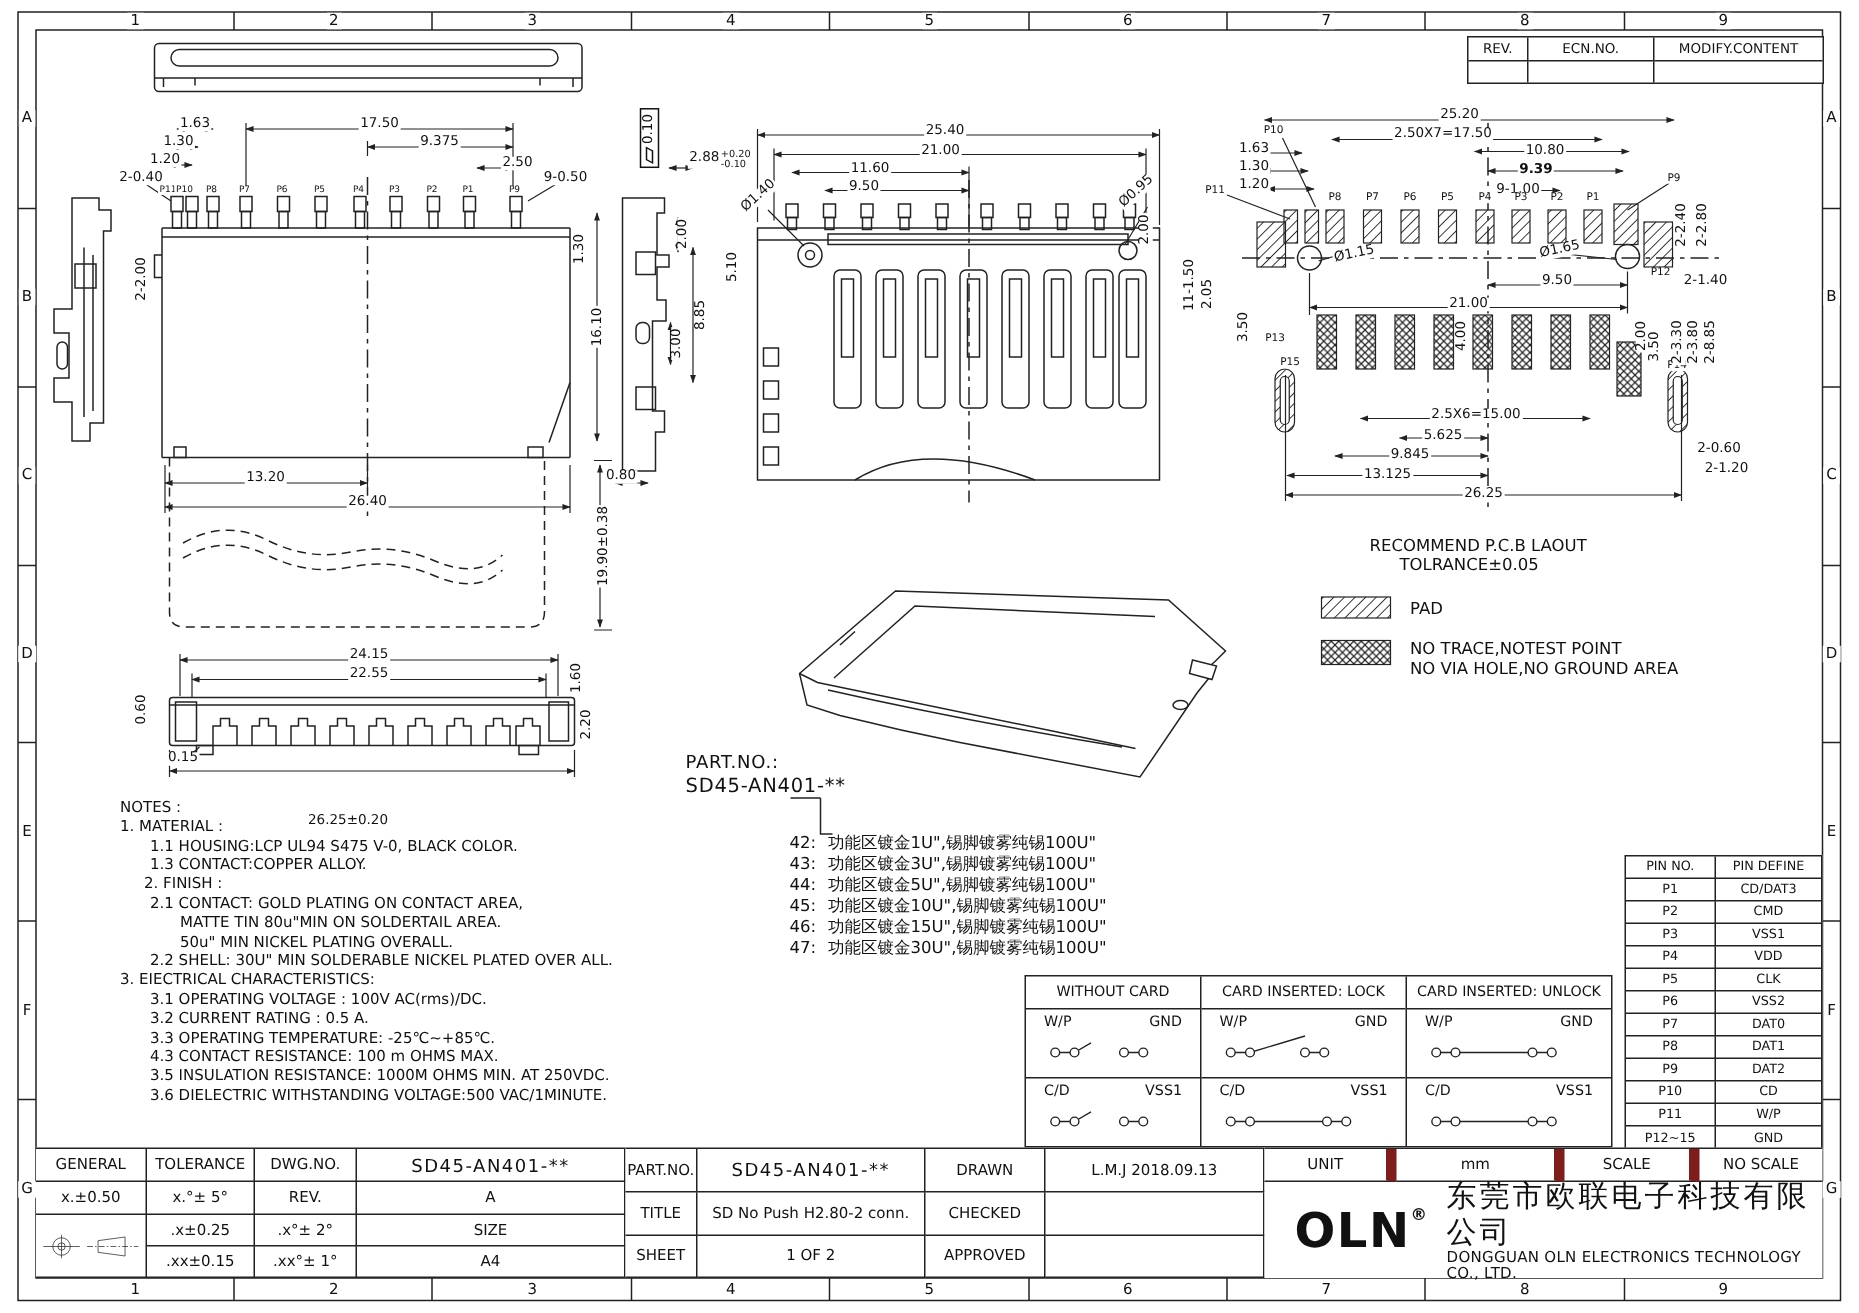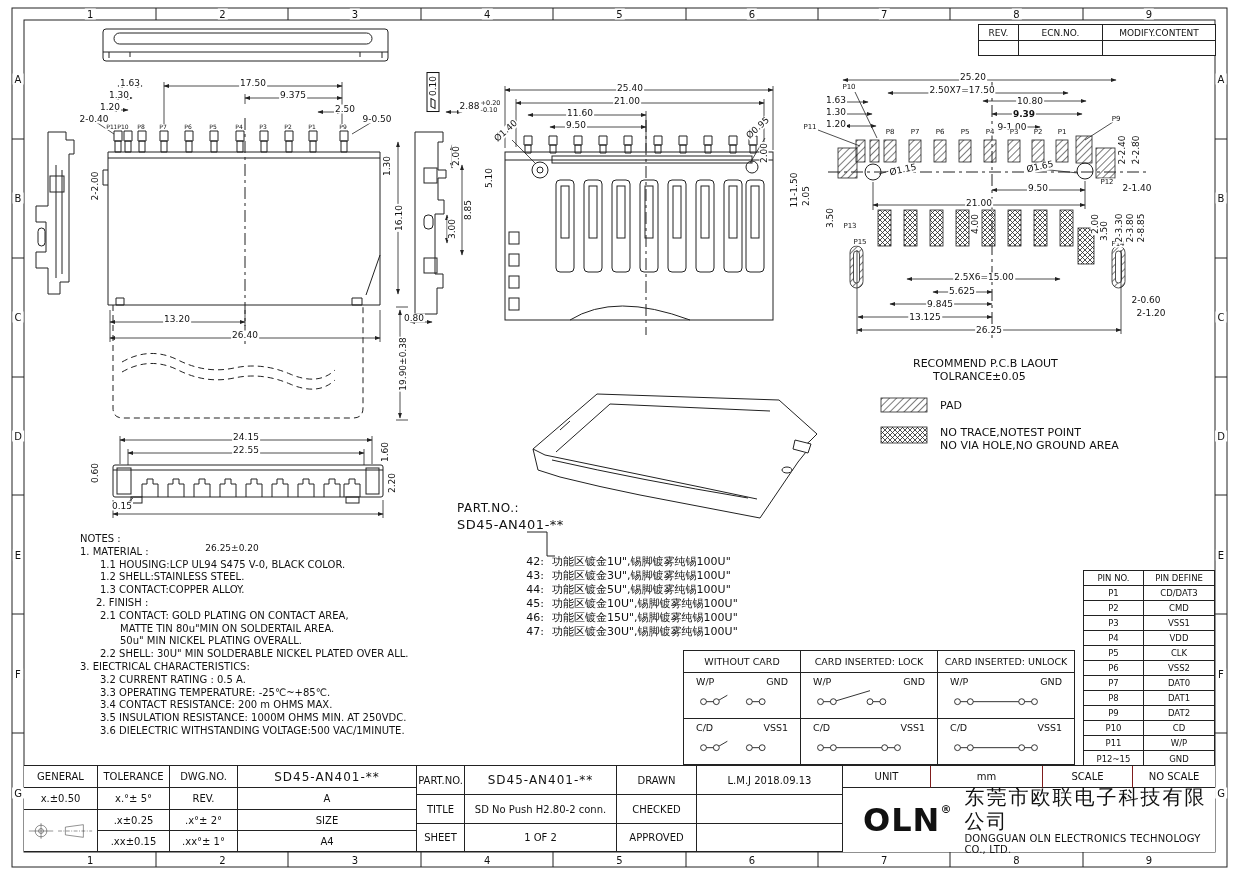--- a/index.html
+++ b/index.html
@@ -44,21 +44,21 @@
 .sw-cell:last-child{border-bottom:none}
 .sw-labels{display:flex;justify-content:space-between;font-size:9.5px;padding:2px 4px 0}
 .sw-glyph{display:block}
 
 .tb{position:absolute;background:#fff;font-size:10px}
 .tb .cell{border-right:1px solid #222;border-bottom:1px solid #222;display:flex;align-items:center;justify-content:center;white-space:nowrap;overflow:hidden}
 #tb-left{left:24px;top:765px;width:393px;height:87px;border-top:1px solid #222;display:grid;grid-template-columns:74px 72px 68px 1fr;grid-template-rows:22px 22px 21px 1fr}
 #tb-mid{left:417px;top:765px;width:426px;height:87px;border-top:1px solid #222;display:grid;grid-template-columns:48px 152px 80px 1fr;grid-template-rows:29px 29px 1fr}
 #tb-right{left:843px;top:765px;width:372px;height:87px;border-top:1px solid #222}
 #tb-right .row1{display:grid;grid-template-columns:88px 112px 90px 1fr;height:22px}
-#tb-right .row1>div{border-right:1px solid #7f1d1d;border-bottom:1px solid #222;display:flex;align-items:center;justify-content:center}
+#tb-right .row1>div{border-right:7px solid #7f1d1d;border-bottom:1px solid #222;display:flex;align-items:center;justify-content:center}
 #tb-right .row1>div:last-child{border-right:none}
 .logo-area{height:64px;display:flex;align-items:center}
 .logo-text{font-weight:900;font-size:32px;letter-spacing:1px;margin-left:20px;font-family:"DejaVu Sans",sans-serif}
 .logo-reg{font-size:11px;vertical-align:18px}
 .company{margin-left:12px}
 .company-cn{font-size:20px;letter-spacing:2px;line-height:24px}
 .company-en{font-size:10px;letter-spacing:.2px}
 .dwgno{font-size:12px;letter-spacing:1px}
 .projcell{display:flex;align-items:center;justify-content:center}
 </style>
@@ -616,31 +616,31 @@
 <div class="leg" style="left:913px;top:357px">RECOMMEND P.C.B LAOUT</div>
 <div class="leg" style="left:933px;top:370px">TOLRANCE±0.05</div>
 <div class="leg" style="left:940px;top:399px">PAD</div>
 <div class="leg" style="left:940px;top:426px">NO TRACE,NOTEST POINT</div>
 <div class="leg" style="left:940px;top:439px">NO VIA HOLE,NO GROUND AREA</div>
 
 <div id="notes">
       <div class="note-line" style="padding-left: 0px;">NOTES :</div>
       <div class="note-line" style="padding-left: 0px;">1. MATERIAL :</div>
       <div class="note-line" style="padding-left: 20px;">1.1 HOUSING:LCP UL94 S475 V-0, BLACK COLOR.</div>
-      <div class="note-line" style="padding-left: 20px;">1.2 SHELL:STAINLESS STEEL.</div>
       <div class="note-line" style="padding-left: 20px;">1.3 CONTACT:COPPER ALLOY.</div>
       <div class="note-line" style="padding-left: 0px; margin-left: 16px;">2. FINISH :</div>
       <div class="note-line" style="padding-left: 20px;">2.1 CONTACT: GOLD PLATING ON CONTACT AREA,</div>
       <div class="note-line" style="padding-left: 40px;">MATTE TIN 80u"MIN ON SOLDERTAIL AREA.</div>
       <div class="note-line" style="padding-left: 40px;">50u" MIN NICKEL PLATING OVERALL.</div>
       <div class="note-line" style="padding-left: 20px;">2.2 SHELL: 30U" MIN SOLDERABLE NICKEL PLATED OVER ALL.</div>
       <div class="note-line" style="padding-left: 0px;">3. EIECTRICAL CHARACTERISTICS:</div>
+      <div class="note-line" style="padding-left: 20px;">3.1 OPERATING VOLTAGE : 100V AC(rms)/DC.</div>
       <div class="note-line" style="padding-left: 20px;">3.2 CURRENT RATING : 0.5 A.</div>
       <div class="note-line" style="padding-left: 20px;">3.3 OPERATING TEMPERATURE: -25℃~+85℃.</div>
-      <div class="note-line" style="padding-left: 20px;">3.4 CONTACT RESISTANCE: 200 m OHMS MAX.</div>
+      <div class="note-line" style="padding-left: 20px;">4.3 CONTACT RESISTANCE: 100 m OHMS MAX.</div>
       <div class="note-line" style="padding-left: 20px;">3.5 INSULATION RESISTANCE: 1000M OHMS MIN. AT 250VDC.</div>
       <div class="note-line" style="padding-left: 20px;">3.6 DIELECTRIC WITHSTANDING VOLTAGE:500 VAC/1MINUTE.</div>
     </div>
 
 <div class="part-label">PART.NO.:</div>
 <div class="part-number">SD45-AN401-**</div>
 <div id="part-options">
       <div class="opt-row">
         <span class="opt-code">42:</span>
         <span>功能区镀金1U",锡脚镀雾纯锡100U"</span>

